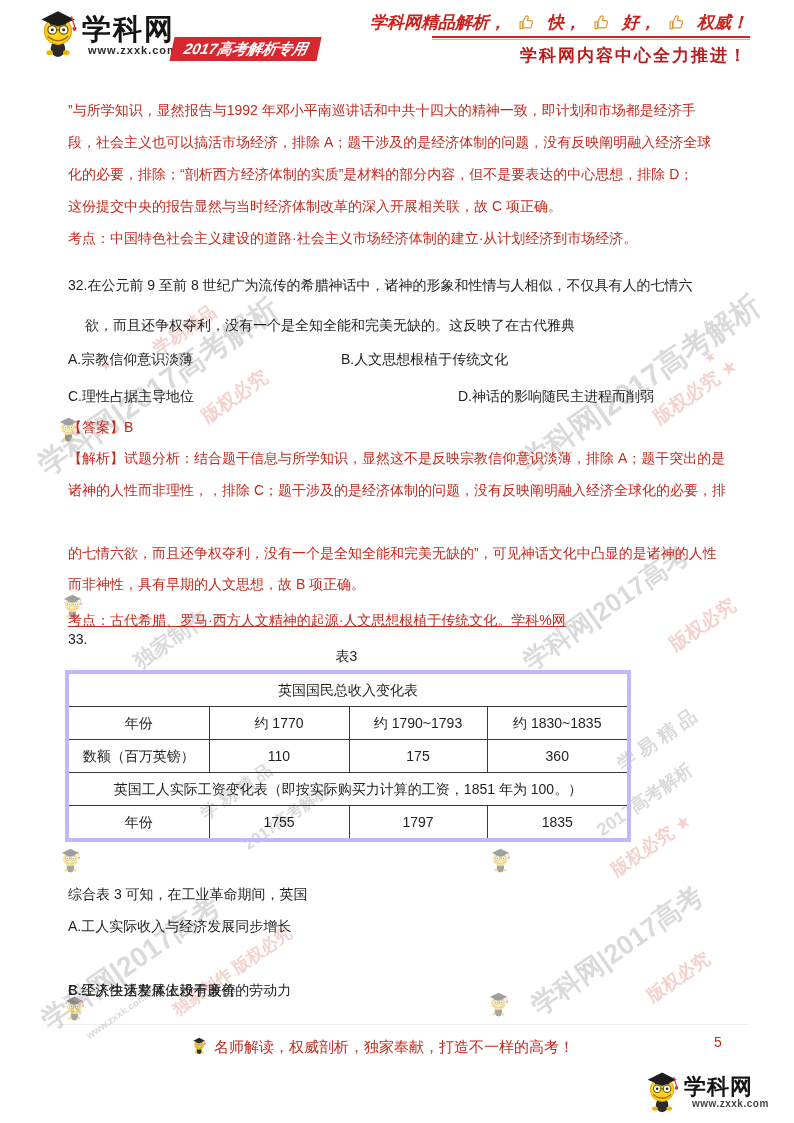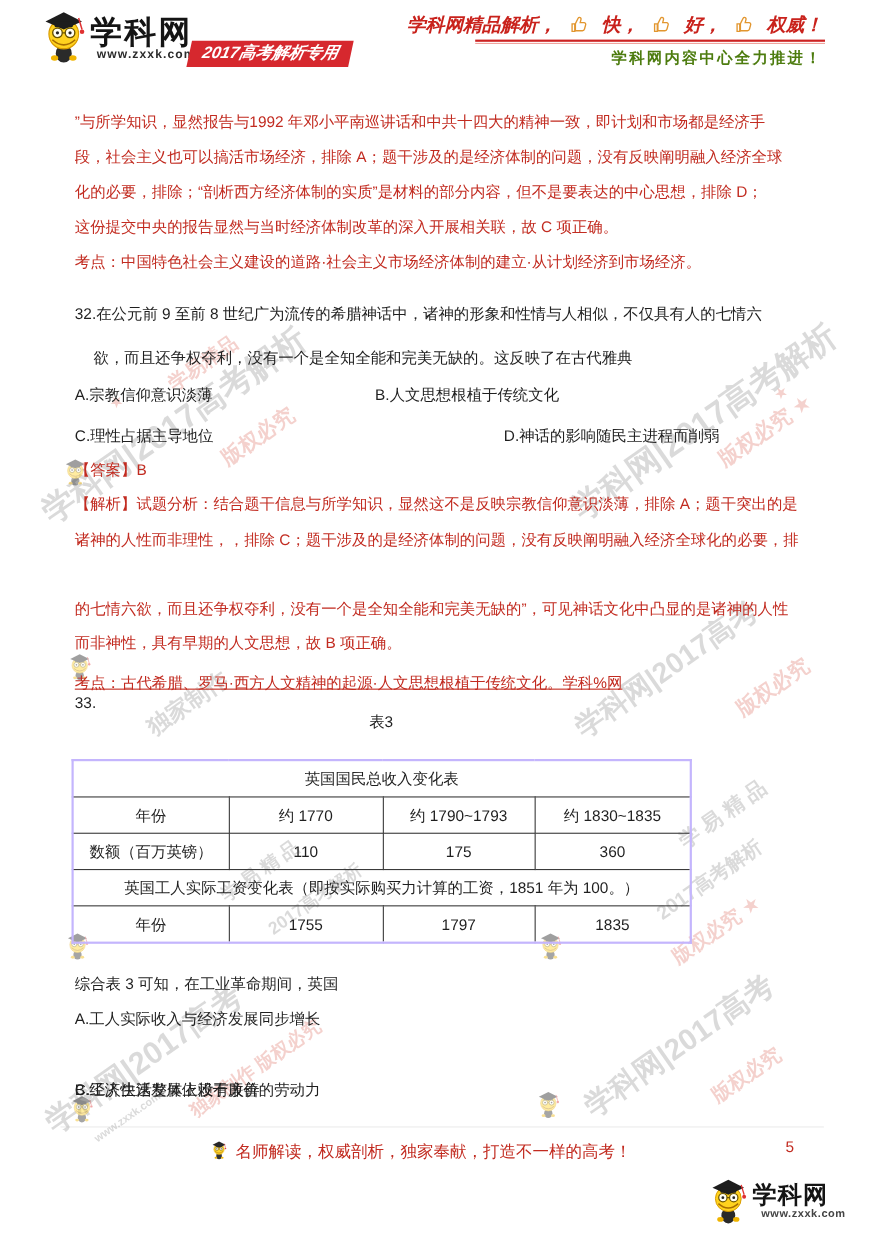--- a/index.html
+++ b/index.html
@@ -8,31 +8,31 @@
   
   .mascot{position:absolute;left:38px;top:6px;width:42px;height:54px;}
   .brand{position:absolute;left:82px;top:10px;font-size:29px;font-weight:900;color:#141414;letter-spacing:2px;}
   .brand-url{position:absolute;left:88px;top:44px;font-size:11px;font-weight:bold;color:#2b2b2b;letter-spacing:1px;}
   .banner{position:absolute;left:172px;top:37px;background:#d6282e;color:#fff;font-weight:bold;font-style:italic;
           font-size:15px;line-height:24px;padding:0 12px;transform:skewX(-12deg);white-space:nowrap;}
   .slogan{position:absolute;right:46px;top:11px;font-size:17px;font-weight:bold;font-style:italic;color:#c9221c;
           white-space:nowrap;display:flex;align-items:center;gap:11px;}
   .slogan svg{width:17px;height:17px;margin:0 1px;}
   .slogan-rule{position:absolute;right:44px;top:36px;width:318px;border-top:2px solid #c22;border-bottom:1px solid #f0a49e;height:1px;}
-  .slogan-sub{position:absolute;right:46px;top:44px;font-size:14px;font-weight:bold;color:#4d7c0f;letter-spacing:2px;white-space:nowrap;}
+  .slogan-sub{position:absolute;right:46px;top:44px;font-size:17px;font-weight:bold;color:#b91c1c;letter-spacing:2px;white-space:nowrap;}
   
   .ln{position:absolute;left:68px;white-space:nowrap;font-size:14px;line-height:20px;z-index:2;}
   .red{color:#c22b20;}
   .blk{color:#1f1f1f;}
   
   .tbl-caption{position:absolute;left:65px;width:563px;top:648px;text-align:center;font-size:14px;color:#1f1f1f;z-index:2;}
   table.data{position:absolute;left:65px;top:670px;width:564px;border-collapse:collapse;z-index:2;
              font-size:14px;color:#1f1f1f;table-layout:fixed;background:transparent;}
   table.data td{border:1px solid #3a3a3a;height:32px;text-align:center;padding:0;line-height:32px;overflow:hidden;}
-  table.data{border:2px solid #c4b5fd;margin-top:20px;}
+  table.data{border:4px solid #c4b5fd;}
   
   .footer-rule{position:absolute;left:55px;right:45px;top:1024px;border-top:1px solid #ececec;}
   .footer-mascot{position:absolute;left:192px;top:1036px;width:15px;height:19px;opacity:.95;}
   .footer-slogan{position:absolute;left:214px;top:1038px;font-size:15px;color:#c22b20;white-space:nowrap;z-index:2;}
   .page-num{position:absolute;left:714px;top:1034px;font-size:14px;color:#c22b20;z-index:2;}
   .flogo-mascot{position:absolute;left:645px;top:1068px;width:36px;height:47px;}
   .flogo-brand{position:absolute;left:684px;top:1072px;font-size:22px;font-weight:900;color:#141414;letter-spacing:1px;}
   .flogo-url{position:absolute;left:692px;top:1098px;font-size:10px;font-weight:bold;color:#444;letter-spacing:.5px;}
   
   .wm{position:absolute;transform:rotate(-35deg);transform-origin:left top;font-weight:bold;

